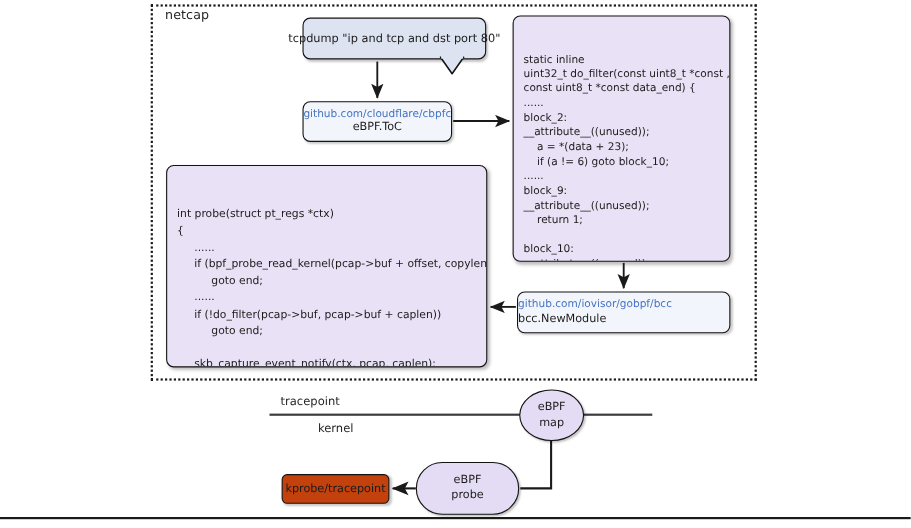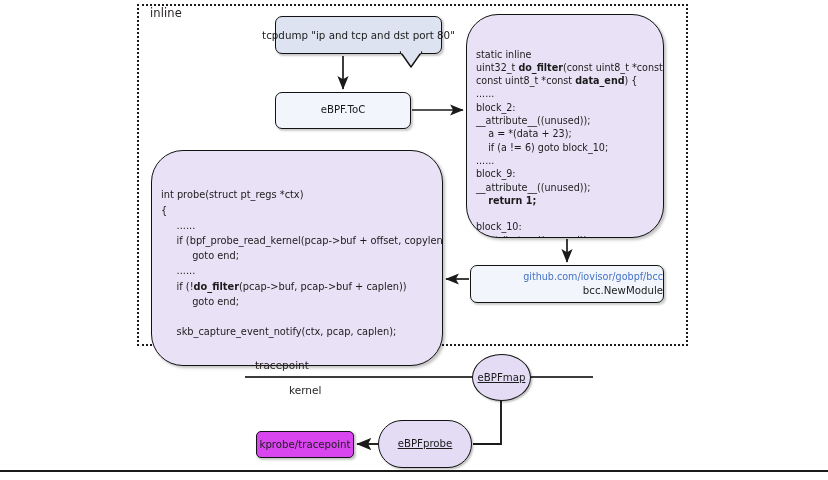--- a/index.html
+++ b/index.html
@@ -102,52 +102,51 @@
   
   .bcc {
     left: 470px;
     top: 265px;
     width: 194px;
     height: 38px;
     background: #f2f6fc;
     box-shadow: 1.5px 1.5px 2px rgba(0,0,0,0.2);
     display: flex;
     flex-direction: column;
-    align-items: flex-end;
+    align-items: flex-start;
     justify-content: center;
     line-height: 1.3;
   }
 
   
   .code-block {
     background: #e9e2f6;
     box-shadow: 2px 2px 3px rgba(0,0,0,0.25);
     font-size: 9.6px;
     line-height: 13.3px;
     color: #1b1b1b;
     padding: 6px 8px 6px 9px;
     overflow: hidden;
     white-space: pre;
-    border-radius: 32px;
   }
   .code-filter {
     left: 466px;
     top: 14px;
     width: 198px;
     height: 224px;
   }
   .code-probe {
     left: 151px;
     top: 150px;
     width: 292px;
-    height: 216px;
+    height: 184px;
     font-size: 9.8px;
     line-height: 15.2px;
   }
-  .code-block b { font-weight: bold; }
+  .code-block b { font-weight: normal; }
   .code-line { display: block; }
 
   
   svg.arrows {
     position: absolute;
     left: 0; top: 0;
     width: 828px;
     height: 480px;
     pointer-events: none;
   }
@@ -178,26 +177,26 @@
     border-top: 2px solid #1a1a1a;
   }
 
   .ellipse-node {
     position: absolute;
     box-sizing: border-box;
     border: 1.6px solid #131313;
     background: #e3dcf4;
     box-shadow: 1.5px 1.5px 2px rgba(0,0,0,0.25);
     display: flex;
+    flex-direction: column;
     align-items: center;
     justify-content: center;
     font-size: 10.2px;
     line-height: 1.35;
     color: #1b1b1b;
-    text-decoration: underline;
   }
   .ebpf-map {
     left: 472px;
     top: 354px;
     width: 59px;
     height: 47px;
     border-radius: 50%;
   }
   .ebpf-prog {
     left: 378px;
@@ -208,47 +207,48 @@
   }
   .kprobe-box {
     position: absolute;
     left: 256px;
     top: 431px;
     width: 98px;
     height: 27px;
     box-sizing: border-box;
     border: 1.6px solid #131313;
     border-radius: 5px;
-    background: #d946ef;
+    background: #c2410c;
     box-shadow: 1.5px 1.5px 2px rgba(0,0,0,0.22);
     display: flex;
     align-items: center;
     justify-content: center;
     font-size: 10.2px;
     color: #1b1b1b;
     white-space: nowrap;
   }
 </style>
 </head>
 <body>
 
 <div id="canvas">
 
   <div class="netcap-box"></div>
-  <div class="netcap-label">inline</div>
+  <div class="netcap-label">netcap</div>
 
   <div class="node callout">
     <span>tcpdump "ip and tcp and dst port 80"</span>
   </div>
   <svg class="callout-tail" viewBox="0 0 22 16">
     <path d="M0.5,0 L21.5,0 L11,15 Z" fill="#dde3f0" stroke="#131313" stroke-width="1.4" stroke-linejoin="round"></path>
     <path d="M1,0 L21,0" stroke="#dde3f0" stroke-width="2.6"></path>
   </svg>
 
   <div class="node cbpfc">
+    <span class="link-text">github.com/cloudflare/cbpfc</span>
     <span class="sub-text">eBPF.ToC</span>
   </div>
 
   <div class="node code-block code-filter">
     <span><span class="code-line">static inline</span><span class="code-line">uint32_t <b>do_filter</b>(const uint8_t *const ,</span><span class="code-line">const uint8_t *const <b>data_end</b>) {</span><span class="code-line">......</span><span class="code-line">block_2:</span><span class="code-line">__attribute__((unused));</span><span class="code-line">    a = *(data + 23);</span><span class="code-line">    if (a != 6) goto block_10;</span><span class="code-line">......</span><span class="code-line">block_9:</span><span class="code-line">__attribute__((unused));</span><span class="code-line">    <b>return 1;</b></span><span class="code-line">&nbsp;</span><span class="code-line">block_10:</span><span class="code-line">__attribute__((unused));</span></span>
   </div>
 
   <div class="node code-block code-probe">
     <span><span class="code-line">int probe(struct pt_regs *ctx)</span><span class="code-line">{</span><span class="code-line">     ......</span><span class="code-line">     if (bpf_probe_read_kernel(pcap-&gt;buf + offset, copylen, data))</span><span class="code-line">          goto end;</span><span class="code-line">     ......</span><span class="code-line">     if (!<b>do_filter</b>(pcap-&gt;buf, pcap-&gt;buf + caplen))</span><span class="code-line">          goto end;</span><span class="code-line">&nbsp;</span><span class="code-line">     skb_capture_event_notify(ctx, pcap, caplen);</span></span>
   </div>

